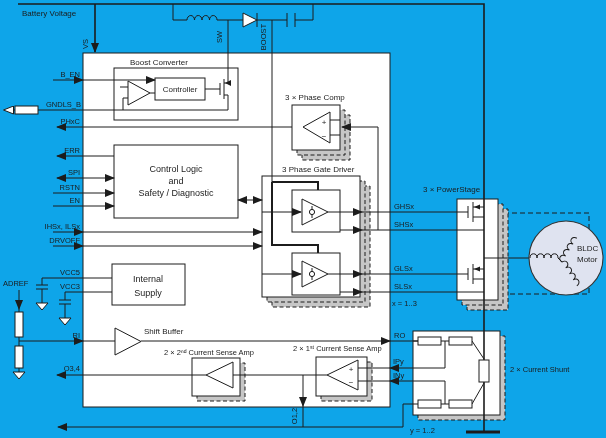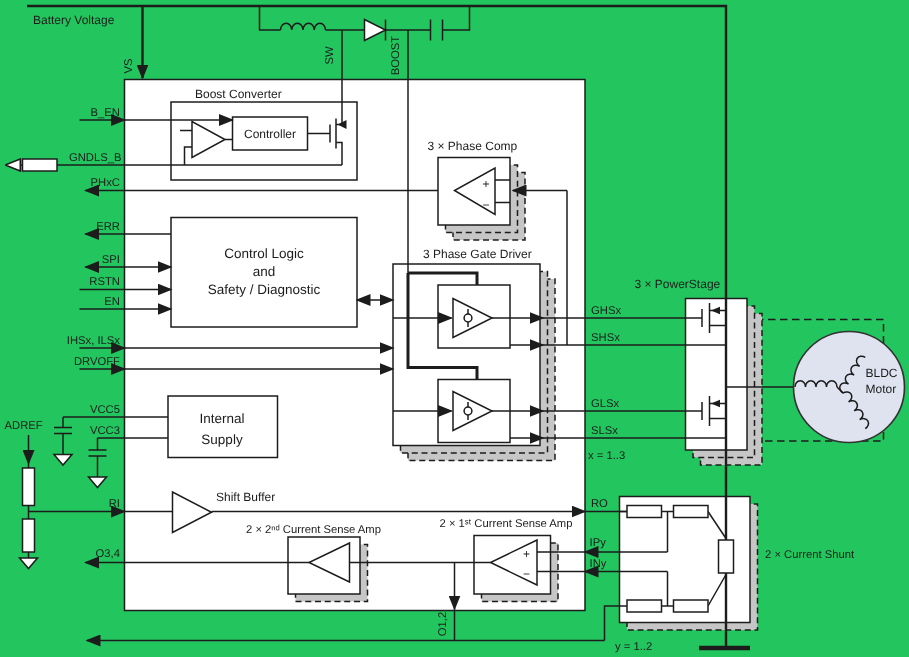--- a/index.html
+++ b/index.html
@@ -1,16 +1,16 @@
 <!DOCTYPE html>
 <html><head>
 <meta charset="utf-8">
 <style>
   html,body { margin:0; padding:0; background:#ffffff; }
-  .stage { width:606px; height:438px; position:relative; background:#22c55e; }
+  .stage { width:606px; height:438px; position:relative; background:#0ea5e9; }
   svg { display:block; }
   svg text {
     font-family:"Liberation Sans", sans-serif;
     fill:#1c1c1c;
   }
   .t7  { font-size:7.5px; }
   .t8  { font-size:8px; }
   .t9  { font-size:9px; }
   .ae  { text-anchor:end; }
   .am  { text-anchor:middle; }

